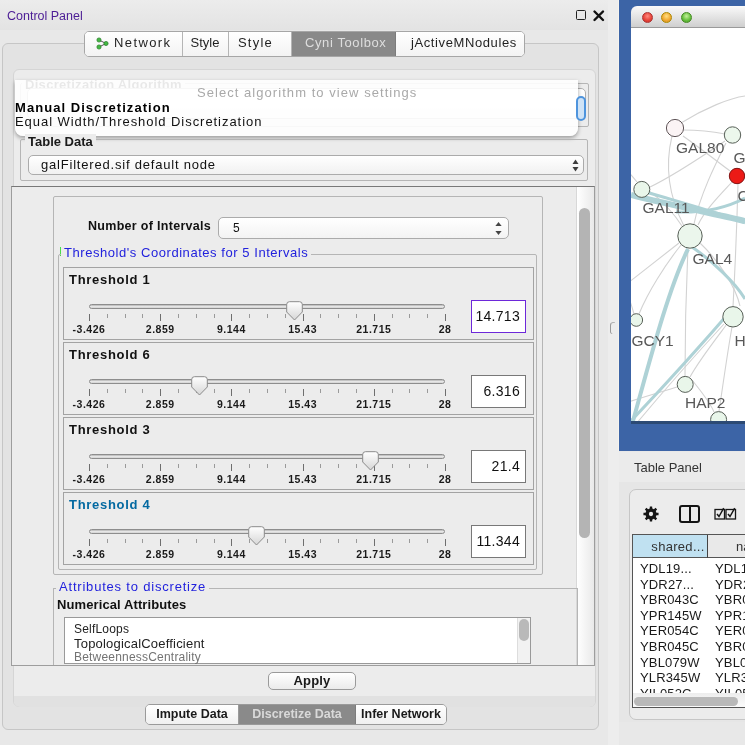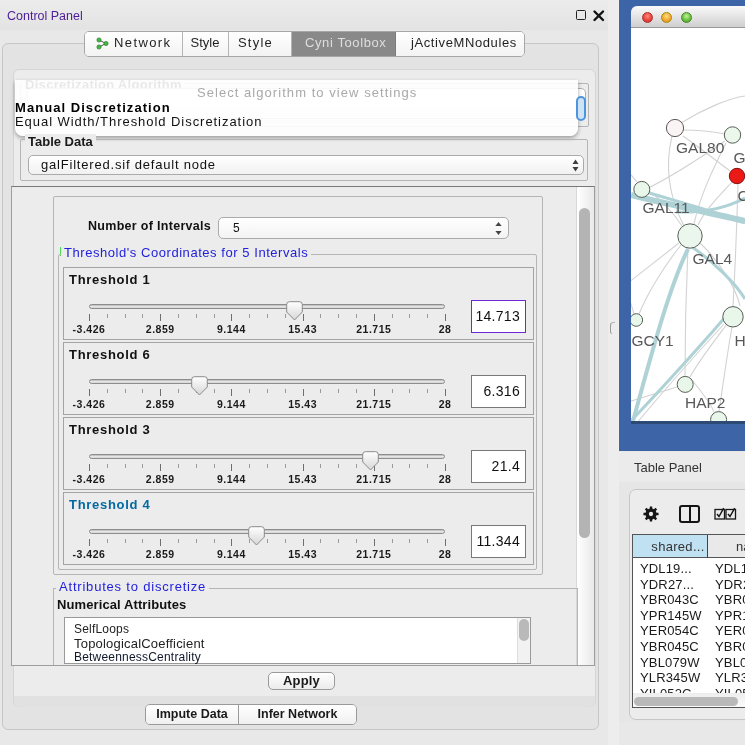--- a/index.html
+++ b/index.html
@@ -239,29 +239,30 @@
     <path d="M3.5,0.7 L13.5,0.7 Q16.3,0.7 16.3,3.5 L16.3,11 L8.5,19 L0.7,11 L0.7,3.5 Q0.7,0.7 3.5,0.7 Z" fill="url(#tg4)" stroke="#8a8a8a" stroke-width="1"></path>
   </svg>
 <div class="abs" style="left:471px;top:525px;width:55px;height:33px;background:#fff;border:1px solid #787878;font-size:14px;letter-spacing:0.3px;color:#111;text-align:right;line-height:31px;padding-right:5px;">11.344</div>
 
 <div class="abs" style="left:53px;top:588px;width:525px;height:77px;border:1px solid #b5b5b5;border-bottom:none;"></div>
 <div class="abs" style="left:56px;top:578.5px;background:#ececec;padding:0 3px;font-size:13px;letter-spacing:0.8px;color:#2222dd;">Attributes to discretize</div>
 <div class="abs" style="left:57px;top:596.5px;font-size:13px;font-weight:bold;letter-spacing:0.1px;color:#111;">Numerical Attributes</div>
 <div class="abs" style="left:64px;top:617px;width:467px;height:47px;background:#fff;border:1px solid #999;"></div>
 <div class="abs" style="left:74px;top:621.5px;font-size:12px;letter-spacing:0.2px;color:#222;">SelfLoops</div>
 <div class="abs" style="left:74px;top:635.8px;font-size:13px;letter-spacing:0.2px;color:#222;">TopologicalCoefficient</div>
-<div class="abs" style="left:74px;top:650.2px;font-size:12px;letter-spacing:0.2px;color:#0f172a;width:200px;height:14px;overflow:hidden;">BetweennessCentrality</div>
+<div class="abs" style="left:74px;top:650.2px;font-size:12px;letter-spacing:0.2px;color:#737373;width:200px;height:14px;overflow:hidden;">BetweennessCentrality</div>
 <div class="abs" style="left:517px;top:618px;width:13px;height:45px;background:#f2f2f2;border-left:1px solid #ddd;"></div>
 <div class="abs" style="left:519px;top:619px;width:10px;height:22px;background:#b9b9b9;border-radius:5px;"></div>
 
-<div class="abs" style="left:268px;top:672px;width:67px;height:18px;background:linear-gradient(#ffffff,#ebebeb);border:1px solid #9a9a9a;border-radius:5px;font-size:13px;letter-spacing:0.2px;color:#1a1a1a;text-align:center;line-height:16px;font-weight:600;">Apply</div>
+<div class="abs" style="left:268px;top:672px;width:88px;height:18px;background:linear-gradient(#ffffff,#ebebeb);border:1px solid #9a9a9a;border-radius:5px;font-size:13px;letter-spacing:0.2px;color:#1a1a1a;text-align:center;line-height:16px;font-weight:600;">Apply</div>
 
 <div class="abs" style="left:145px;top:704px;height:21px;display:flex;border:1px solid #9a9a9a;border-radius:5px;overflow:hidden;font-size:12.5px;font-weight:600;">
   <div style="width:93px;background:linear-gradient(#ffffff,#f0f0f0);color:#1a1a1a;text-align:center;line-height:19px;border-right:1px solid #9a9a9a;">Impute Data</div>
-  <div style="width:117px;background:linear-gradient(#ffffff,#f0f0f0);color:#1a1a1a;text-align:center;line-height:19px;">Infer Network</div>
+  <div style="width:117px;background:#8a8a8a;color:#d9d9d9;text-align:center;line-height:19px;border-right:1px solid #7d7d7d;">Discretize Data</div>
+  <div style="width:90px;background:linear-gradient(#ffffff,#f0f0f0);color:#1a1a1a;text-align:center;line-height:19px;">Infer Network</div>
 </div>
 
 <div class="abs" style="left:608px;top:0;width:11px;height:745px;background:#ededed;"></div>
 <div class="abs" style="left:618px;top:0;width:1px;height:451px;background:#f5f3ee;"></div>
 <div class="abs" style="left:610px;top:322px;width:5px;height:12px;border-left:1.5px solid #9a9a9a;border-top:1.5px solid #b0b0b0;border-radius:3px 0 0 3px;transform:skewY(-8deg);"></div>
 
 <div class="abs" style="left:619px;top:0;width:126px;height:451px;background:#3c64a6;"></div>
 <div class="abs" style="left:631px;top:6px;width:114px;height:22px;background:linear-gradient(#fafafa,#cfcfcf);border-radius:6px 0 0 0;border-bottom:1px solid #9a9a9a;"></div>
 <div class="abs" style="left:641.5px;top:11.5px;width:11px;height:11px;border-radius:50%;background:radial-gradient(circle at 50% 35%, #ff8a80 0%, #e8453a 55%, #c62b22 100%);border:0.5px solid #a33;"></div>
 <div class="abs" style="left:661px;top:11.5px;width:11px;height:11px;border-radius:50%;background:radial-gradient(circle at 50% 35%, #ffe082 0%, #f2a932 55%, #d18a1e 100%);border:0.5px solid #a80;"></div>

